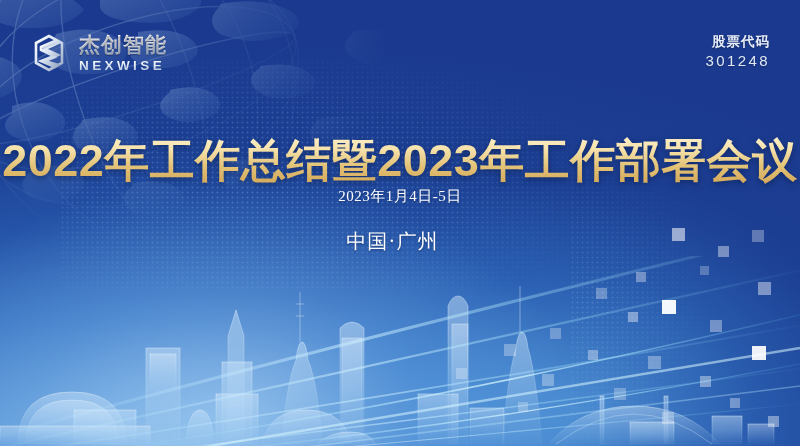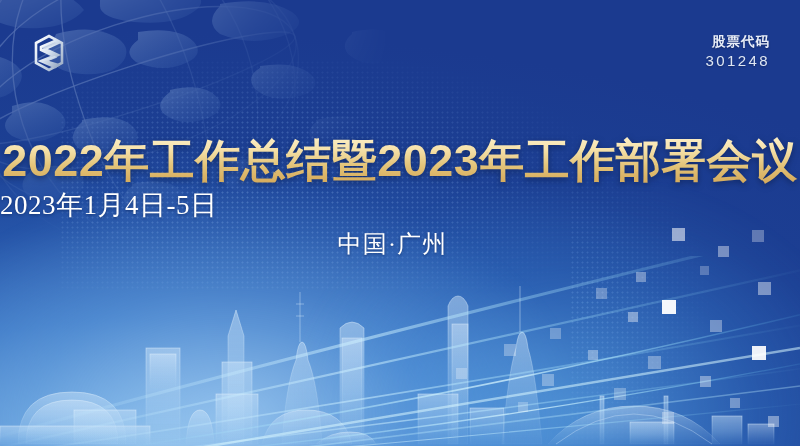--- a/index.html
+++ b/index.html
@@ -78,29 +78,29 @@
 
   .title{
     position:absolute;left:0;right:0;top:101px;text-align:center;
     font-size:45px;font-weight:700;letter-spacing:0.5px;white-space:nowrap;
     background:linear-gradient(180deg,#fdf3d4 0%,#f6e2ab 30%,#e3c378 58%,#d9b163 78%,#cfa354 100%);
     -webkit-background-clip:text;background-clip:text;color:transparent;
     filter:drop-shadow(0 2px 3px rgba(8,24,64,.55));
   }
 
   .subtitle{
-    position:absolute;left:0;right:0;top:187px;text-align:left;
+    position:absolute;left:0;right:0;top:187px;text-align:center;
     font-family:"Liberation Serif","DejaVu Serif",serif;
-    font-size:27px;color:#ffffff;letter-spacing:.5px;
+    font-size:15px;color:#ffffff;letter-spacing:.5px;
     text-shadow:0 1px 3px rgba(10,30,75,.55);
   }
   .location{
     position:absolute;left:0;right:15px;top:228px;text-align:center;
     font-family:"Liberation Serif","DejaVu Serif",serif;
-    font-size:24px;color:#ffffff;letter-spacing:1.2px;
+    font-size:20px;color:#ffffff;letter-spacing:1.2px;
     text-shadow:0 1px 3px rgba(10,30,75,.55);
   }
 
   .skyline{
     position:absolute;left:0;right:0;bottom:0;width:800px;height:170px;
     opacity:.95;pointer-events:none;
   }
   .beams{position:absolute;left:0;right:0;bottom:0;width:800px;height:190px;pointer-events:none;}
   .squares{position:absolute;right:0;bottom:0;width:400px;height:230px;pointer-events:none;}
 </style>
@@ -284,20 +284,24 @@
       </defs>
       <g fill="none" stroke="url(#lg)" stroke-width="2.6" stroke-linejoin="miter">
         <path d="M8 12 L21 5 L34 12 L34 32 L21 39 L8 32 Z"></path>
         <path d="M13 16 L27 10 L30 12 L17 18 L30 24 L17 30 L30 34 L27 36 L13 30 L26 25 L13 19 Z"></path>
       </g>
       <g fill="url(#lg)" opacity=".85">
         <path d="M13.5 16.4 L27 10.4 L29.4 12 L16.8 17.9 Z"></path>
         <path d="M13.5 29.8 L26.6 24.9 L29.4 26.4 L16.8 31.6 Z"></path>
       </g>
     </svg>
+    <div class="logo-words">
+      <span class="logo-cn">杰创智能</span>
+      <span class="logo-en">NEXWISE</span>
+    </div>
   </div>
 
   <div class="stock">
     <div class="stock-label">股票代码</div>
     <div class="stock-code">301248</div>
   </div>
 
   <h1 class="title">2022年工作总结暨2023年工作部署会议</h1>
 
   <div class="subtitle">2023年1月4日-5日</div>

